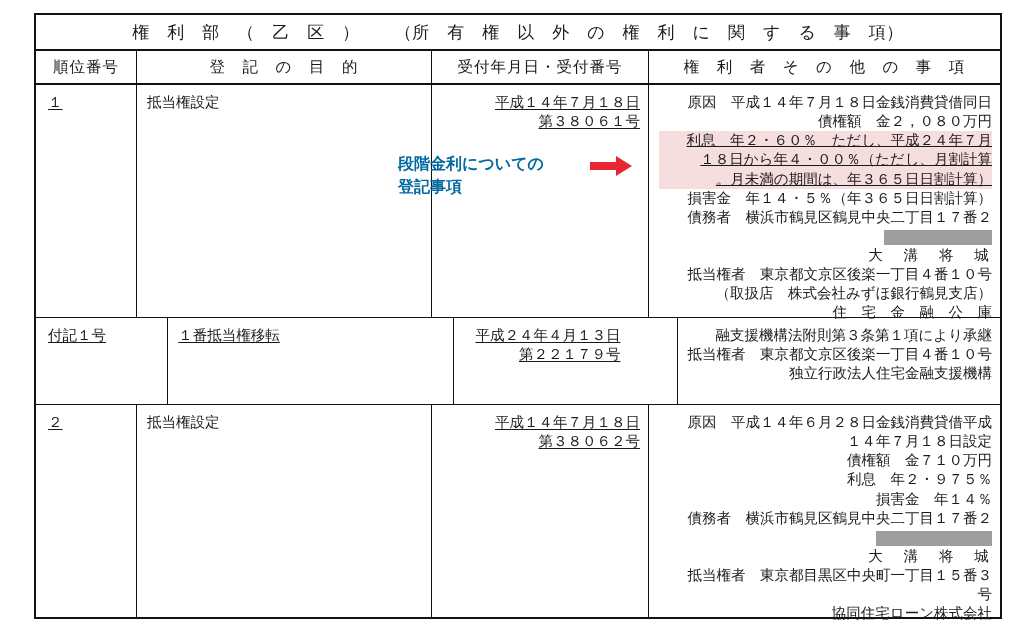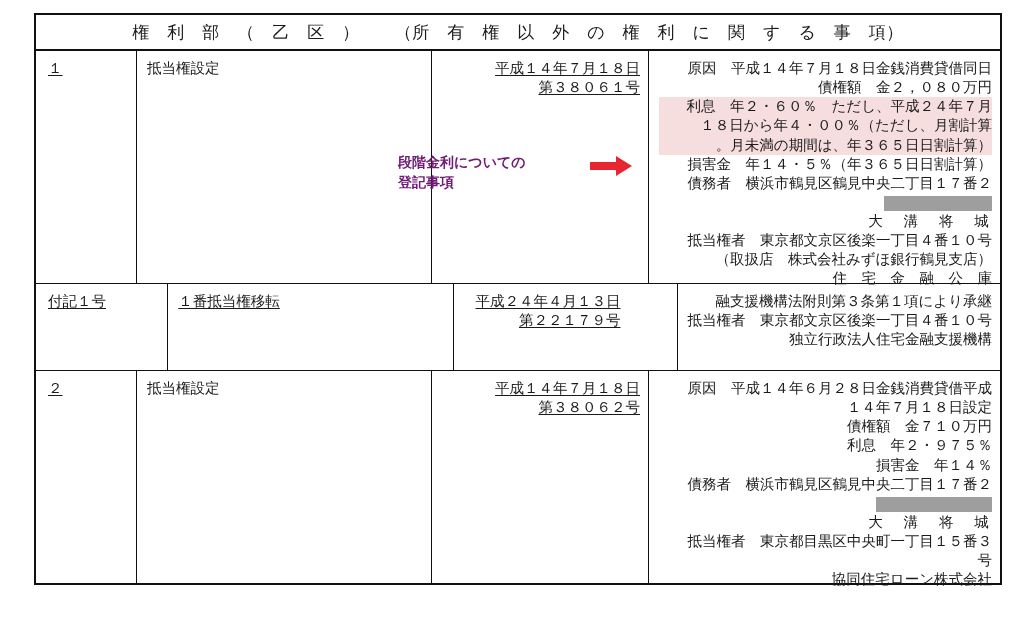--- a/index.html
+++ b/index.html
@@ -85,43 +85,44 @@
   .r3 { height: 212px; }
 
   .lines > div { white-space: nowrap; text-align: right; }
   .indent1 { padding-left: 1.1em; }
   .indent2 { padding-left: 2.2em; }
 
   
   .hl {
     background: #f7dede;
     display: block;
+    text-decoration: underline;
   }
   .hl > div { white-space: nowrap; }
 
   
   .redact {
     display: inline-block;
     background: #9e9e9e;
     height: 15px;
     vertical-align: middle;
   }
   .redact.w1 { width: 108px; }
   .redact.w2 { width: 116px; }
   .spaced2 { letter-spacing: 0.22em; }
 
   
   .annotation {
     position: absolute;
     left: 390px;
     top: 152px;
-    color: #701a75;
+    color: #0369a1;
     font-family: "Liberation Sans", "DejaVu Sans", sans-serif;
     font-weight: bold;
-    font-size: 14px;
+    font-size: 16px;
     line-height: 1.45;
     white-space: nowrap;
   }
   .arrow {
     position: absolute;
     left: 582px;
     top: 156px;
     width: 42px;
     height: 20px;
   }
@@ -130,20 +131,26 @@
 <body>
 
 <div class="page">
 
   <div class="register">
 
     <div class="row title-row">
       <div class="title-cell">権　利　部　（　乙　区　）　　（所　有　権　以　外　の　権　利　に　関　す　る　事　項）</div>
     </div>
 
+    <div class="row head-row">
+      <div class="c1">順位番号</div>
+      <div class="c2">登　記　の　目　的</div>
+      <div class="c3">受付年月日・受付番号</div>
+      <div class="c4">権　利　者　そ　の　他　の　事　項</div>
+    </div>
 
     <div class="row data-row r1">
       <div class="c1 cell">
         <span class="u">１</span>
       </div>
       <div class="c2 cell">
         <span>抵当権設定</span>
       </div>
       <div class="c3 cell">
         <div class="lines">

